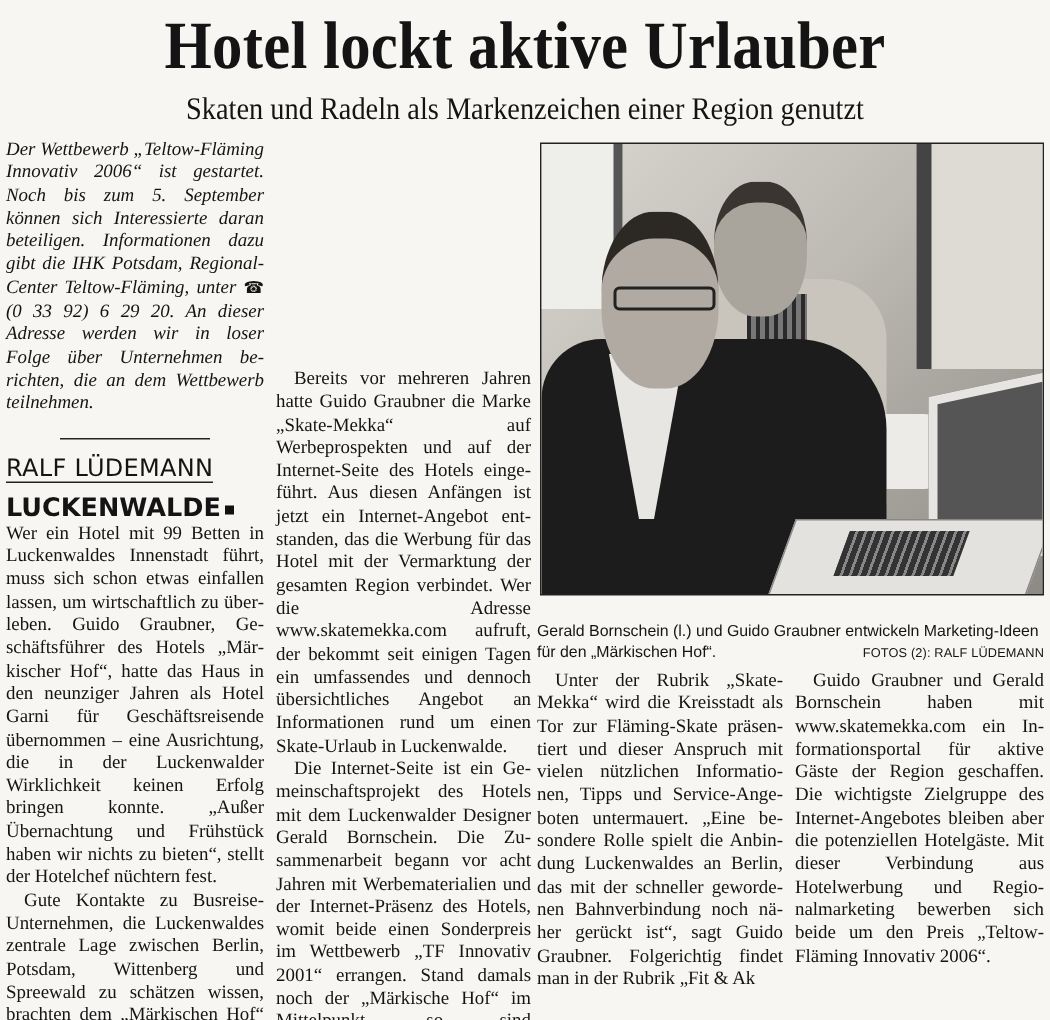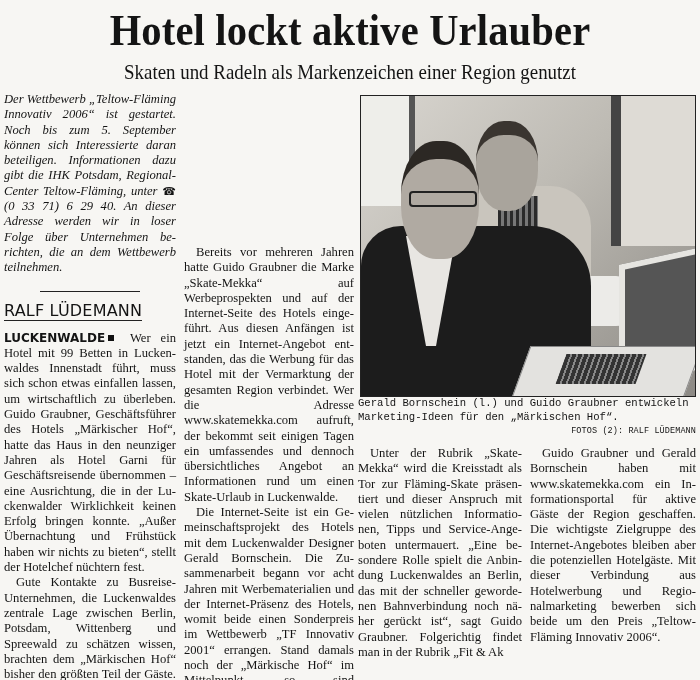--- a/index.html
+++ b/index.html
@@ -34,21 +34,21 @@
   .intro { font-style: italic; }
   .rule {
     width: 100px; height: 0; border-top: 1px solid #222; margin: 15px auto 12px 36px;
   }
   .author {
     font-family: "DejaVu Sans", sans-serif; font-size: 16px; letter-spacing: 0.2px;
     line-height: 14px; display: inline-block; border-bottom: 1px solid #222;
     padding-bottom: 2px; margin-bottom: 10px;
   }
   .dateline {
-    font-family: "DejaVu Sans", sans-serif; font-weight: bold; font-size: 12px;
+    font-family: "DejaVu Sans", sans-serif; font-weight: bold; font-size: 17px;
   }
   .square { display: inline-block; width: 6px; height: 6px; background: #111; margin: 0 6px 1px 3px; vertical-align: middle; }
   .phone-icon { font-style: normal; font-size: 11px; }
   .photo {
     position: absolute; left: 360px; top: 95px; width: 334px; height: 300px;
     border: 1px solid #222; background: linear-gradient(135deg, #d9d6d0 0%, #bdbab3 45%, #8d8a85 100%);
     overflow: hidden;
   }
   .photo .wall { position: absolute; left: 250px; top: 0; width: 84px; height: 150px; background: #dedbd5; border-left: 10px solid #444; }
   .photo .window { position: absolute; left: 0; top: 0; width: 48px; height: 110px; background: #eeeeea; border-right: 6px solid #555; }
@@ -57,36 +57,36 @@
   .photo .shirt2 { position:absolute; left: 137px; top: 100px; width: 40px; height: 120px; background: repeating-linear-gradient(90deg,#2a2a2a 0 3px,#777 3px 6px); }
   .photo .head1 { position:absolute; left: 40px; top: 45px; width: 78px; height: 100px; border-radius: 45%; background: #b0aaa2; border-top: 18px solid #2c2824; }
   .photo .glasses1 { position:absolute; left: 48px; top: 95px; width: 64px; height: 12px; border: 2px solid #222; border-radius: 4px; background: transparent; }
   .photo .jacket1 { position:absolute; left: 0; top: 130px; width: 230px; height: 170px; background: #1c1c1c; border-radius: 40px 60px 0 0; }
   .photo .collar1 { position:absolute; left: 45px; top: 140px; width: 50px; height: 110px; background: #e8e6e2; clip-path: polygon(0 0,100% 0,60% 100%,40% 100%); }
   .photo .laptop-base { position:absolute; left: 160px; top: 250px; width: 170px; height: 50px; background: #e3e2df; transform: skewX(-20deg); border: 1px solid #888; }
   .photo .keys { position:absolute; left: 200px; top: 258px; width: 80px; height: 30px; background: repeating-linear-gradient(90deg,#333 0 4px,#888 4px 6px); transform: skewX(-20deg); }
   .photo .screen { position:absolute; left: 258px; top: 160px; width: 70px; height: 110px; background: #555; border: 6px solid #e6e5e1; transform: skewY(-12deg); }
   .photo .device { position:absolute; left: 195px; top: 180px; width: 80px; height: 50px; background: #ecebe8; border-radius: 20px; }
   .caption {
-    position: absolute; left: 358px; top: 396px; width: 338px;
-    font-family: Liberation Mono, monospace; font-size: 10.6px; line-height: 14px;
+    position: absolute; left: 358px; top: 414px; width: 338px;
+    font-family: Liberation Sans, sans-serif; font-size: 10.6px; line-height: 14px;
   }
   .caption .credit { float: right; font-size: 8.5px; margin-top: 0; letter-spacing: 0.1px; }
 </style>
 </head>
 <body>
 
 <div class="headline">Hotel lockt aktive Urlauber</div>
 <div class="subhead">Skaten und Radeln als Markenzeichen einer Region genutzt</div>
 
 <div class="col col1">
   <p class="intro">
     <span>Der Wettbewerb „Teltow-Flä­ming Innovativ 2006“ ist ge­startet. Noch bis zum 5. Sep­tember können sich Interes­sierte daran beteiligen. Infor­mationen dazu gibt die IHK Potsdam, Regional-Center Teltow-Fläming, unter</span>
     <span class="phone-icon">☎</span>
-    <span>(0 33 71) 6 29 40.</span>
+    <span>(0 33 92) 6 29 20.</span>
     <span>An die­ser Adresse werden wir in loser Folge über Unternehmen be­richten, die an dem Wettbe­werb teilnehmen.</span>
   </p>
   <div class="rule"></div>
   <div class="author">RALF LÜDEMANN</div>
   <p>
     <span class="dateline">LUCKENWALDE</span><span class="square"></span>
     <span>Wer ein Hotel mit 99 Betten in Lucken­waldes Innenstadt führt, muss sich schon etwas einfallen las­sen, um wirtschaftlich zu über­leben. Guido Graubner, Ge­schäftsführer des Hotels „Mär­kischer Hof“, hatte das Haus in den neunziger Jahren als Hotel Garni für Geschäftsrei­sende übernommen – eine Ausrichtung, die in der Lu­ckenwalder Wirklichkeit kei­nen Erfolg bringen konnte. „Außer Übernachtung und Frühstück haben wir nichts zu bieten“, stellt der Hotelchef nüchtern fest.</span>
   </p>
   <p class="indent">Gute Kontakte zu Busreise-Unternehmen, die Luckenwal­des zentrale Lage zwischen Berlin, Potsdam, Wittenberg und Spreewald zu schätzen wissen, brachten dem „Märki­schen Hof“ bisher den größten Teil der Gäste. Mit der Schaf­fung der Fläming-Skate eröff­nete sich für den einfallsrei­chen Hotelmanager dann eine weitere Chance, sich mit sport­lich aktiven Skatern und Rad­lern neue Zielgruppen zu er­schließen.</p>
 </div>

